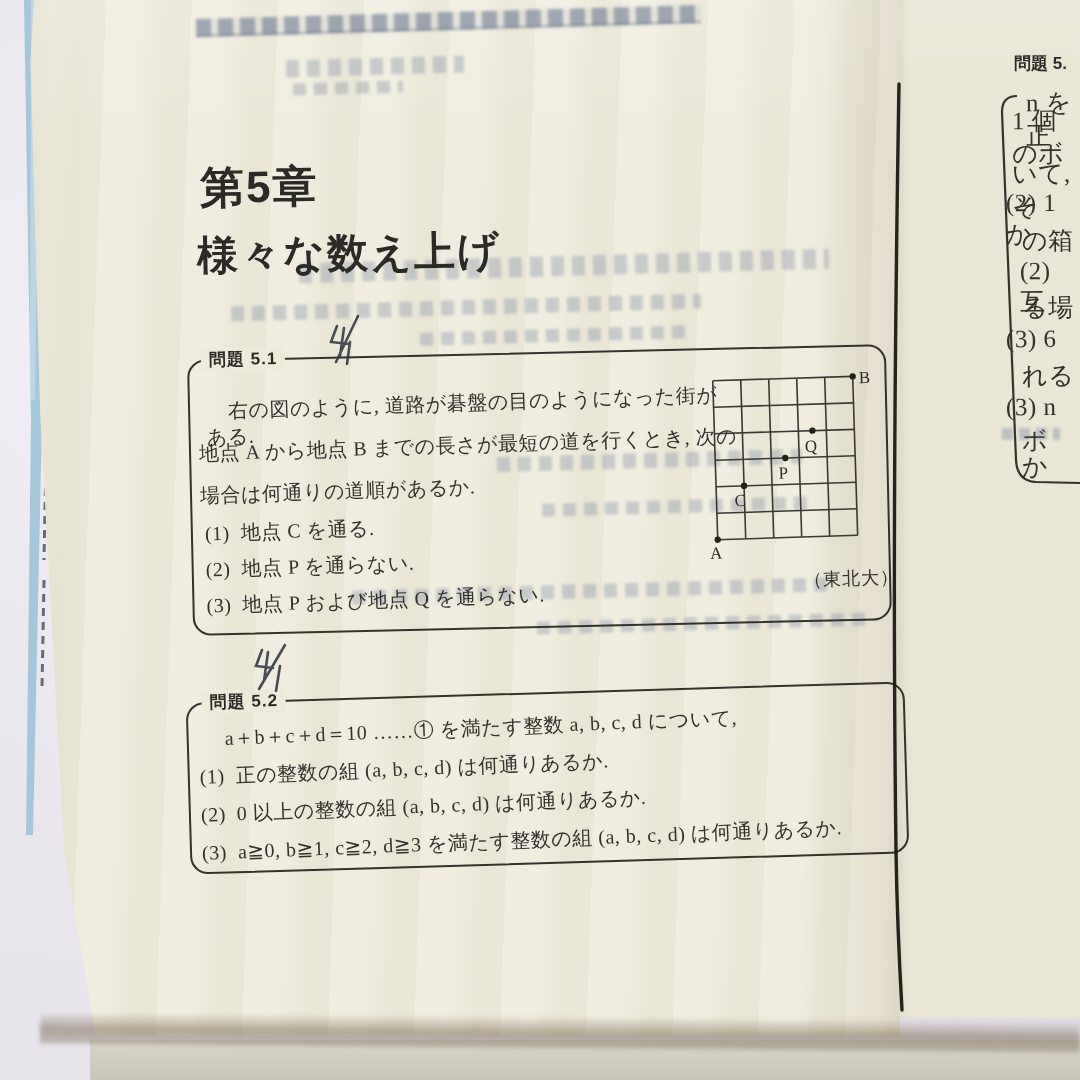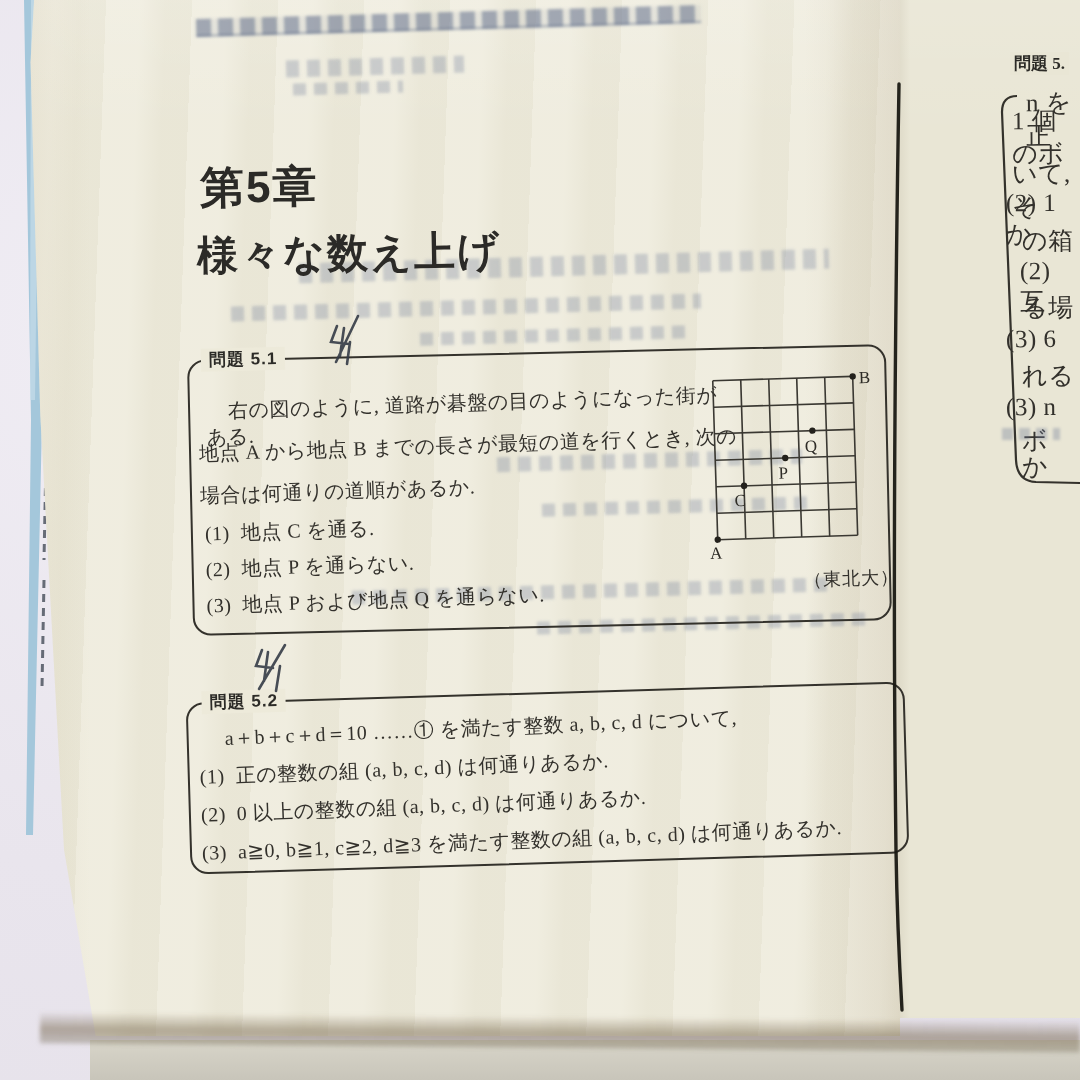--- a/index.html
+++ b/index.html
@@ -53,21 +53,21 @@
 
   
   .figure51{position:absolute;left:706px;top:358px;width:192px;height:250px;z-index:6;
     transform:rotate(-1.8deg);}
   .figure51 svg{position:absolute;left:2px;top:6px;}
   .fig-caption{position:absolute;right:2px;top:210px;font-size:18px;color:#33312c;letter-spacing:1px;}
 
   
   .rp-frag{position:absolute;font-size:25px;color:#33312c;letter-spacing:.5px;transform:rotate(-0.5deg);}
   .rp-label{position:absolute;left:130px;top:52px;font-size:17px;font-weight:700;
-    font-family:Liberation Serif, serif;background:#e9e6d5;padding:0 4px;color:#2c2b27;}
+    font-family:Liberation Sans, sans-serif;background:#e9e6d5;padding:0 4px;color:#2c2b27;}
   .rp-box-svg{position:absolute;left:0;top:0;}
   .rp-ghost{position:absolute;left:122px;top:428px;width:58px;height:12px;z-index:4;
     filter:blur(1.5px);
     background:repeating-linear-gradient(90deg, rgba(110,122,152,.35) 0 11px, rgba(110,122,152,0) 11px 17px);}
 
   
   .below-band{position:absolute;left:90px;top:1040px;width:990px;height:40px;z-index:2;
     background:linear-gradient(to bottom,#d8d5c9,#c8c5ba);filter:blur(.6px);}
   .bottom-shadow{position:absolute;left:40px;top:1016px;width:1040px;height:32px;z-index:7;
     background:linear-gradient(to bottom, rgba(120,104,78,0) 0%, rgba(116,100,74,.5) 55%, rgba(98,86,64,.28) 100%);

